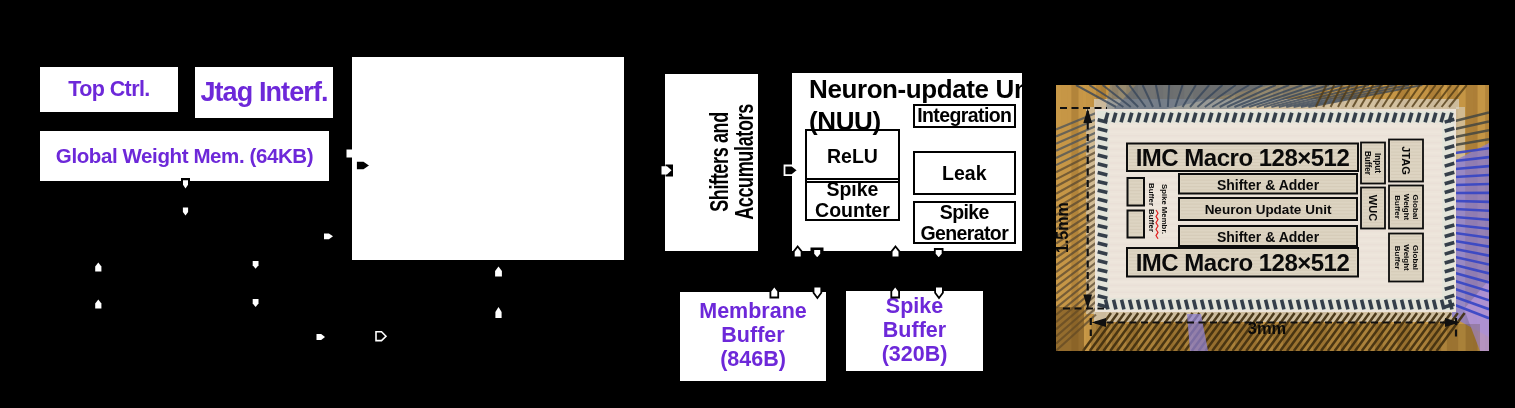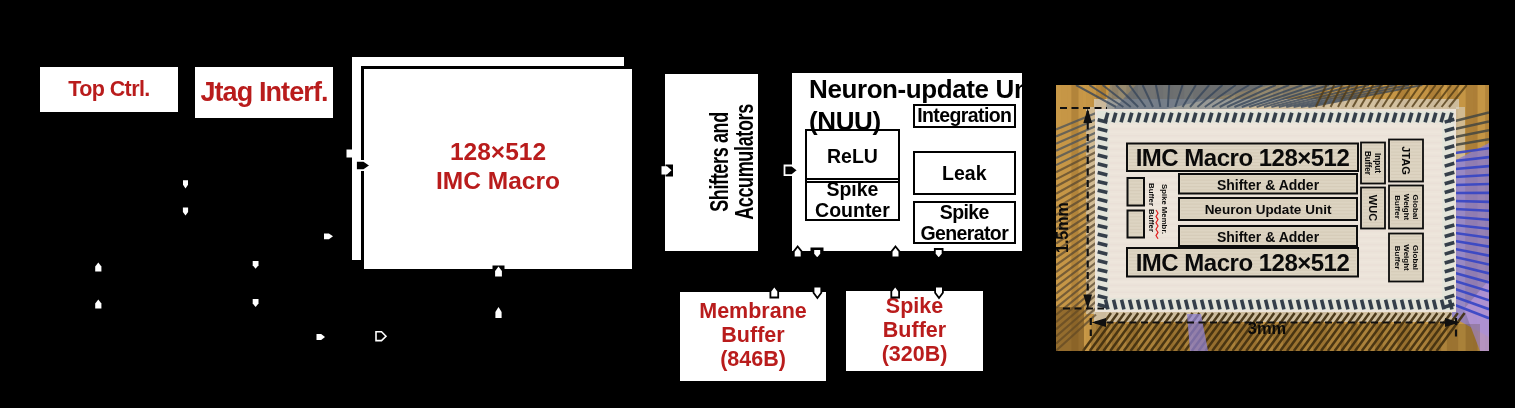--- a/index.html
+++ b/index.html
@@ -1,26 +1,26 @@
 <!DOCTYPE html>
 <html><head><meta charset="utf-8">
 <style>
 *{margin:0;padding:0;box-sizing:border-box}
 html,body{width:1515px;height:408px;background:#000;overflow:hidden;font-family:"Liberation Sans",sans-serif}
 .cv{position:relative;width:1515px;height:408px;background:#000}
-.box{position:absolute;background:#fff;color:#b91c1c;font-weight:bold;display:flex;align-items:center;justify-content:center;text-align:center;line-height:1.09}
+.box{position:absolute;background:#fff;color:#6d28d9;font-weight:bold;display:flex;align-items:center;justify-content:center;text-align:center;line-height:1.09}
 .nb{position:absolute;border:2.5px solid #000;color:#000;font-weight:bold;display:flex;align-items:center;justify-content:center;text-align:center;line-height:1.05}
 svg{position:absolute}
 </style></head>
 <body>
 <div class="cv">
   <div class="box" style="left:40px;top:67px;width:138px;height:45px;font-size:21.5px;letter-spacing:-0.6px">Top Ctrl.</div>
   <div class="box" style="left:195px;top:67px;width:138px;height:51px;font-size:27px;letter-spacing:-0.9px">Jtag Interf.</div>
+  <div class="box" style="left:40px;top:131px;width:289px;height:50px;font-size:20.5px;letter-spacing:-0.4px">Global Weight Mem. (64KB)</div>
   <div class="box" style="left:352px;top:57px;width:272px;height:203px"></div>
-  <div class="box" style="left:361px;top:66px;width:274px;height:206px;border:3px solid #000;font-size:24.5px;line-height:1.15;letter-spacing:0px;padding-bottom:5px">128×512<br>IMC Macro</div>
   <div class="box" style="left:665px;top:73.5px;width:93px;height:177px"></div>
   <div style="position:absolute;left:665px;top:73.5px;width:93px;height:177px;display:flex;align-items:center;justify-content:center">
     <div style="transform:rotate(-90deg) scaleX(0.72);transform-origin:center;color:#000;font-weight:bold;font-size:25px;letter-spacing:-0.5px;white-space:nowrap;text-align:center;line-height:25px;position:relative;left:21px">Shifters and<br>Accumulators</div>
   </div>
   <div class="box" style="left:792px;top:73px;width:230px;height:178px"></div>
   <div style="position:absolute;left:809px;top:74px;color:#000;font-weight:bold;font-size:26px;line-height:1.22;letter-spacing:-0.4px">Neuron-update Unit<br>(NUU)</div>
   <div class="nb" style="left:804.8px;top:129.2px;width:95.3px;height:54px;font-size:19.5px">ReLU</div>
   <div class="nb" style="left:804.8px;top:178.3px;width:95.3px;height:43.1px;font-size:19.5px">Spike<br>Counter</div>
   <div class="nb" style="left:912.7px;top:103.7px;width:103.2px;height:24px;font-size:19.5px;letter-spacing:-0.6px">Integration</div>
   <div class="nb" style="left:912.7px;top:150.8px;width:103.2px;height:44.3px;font-size:19.5px">Leak</div>

